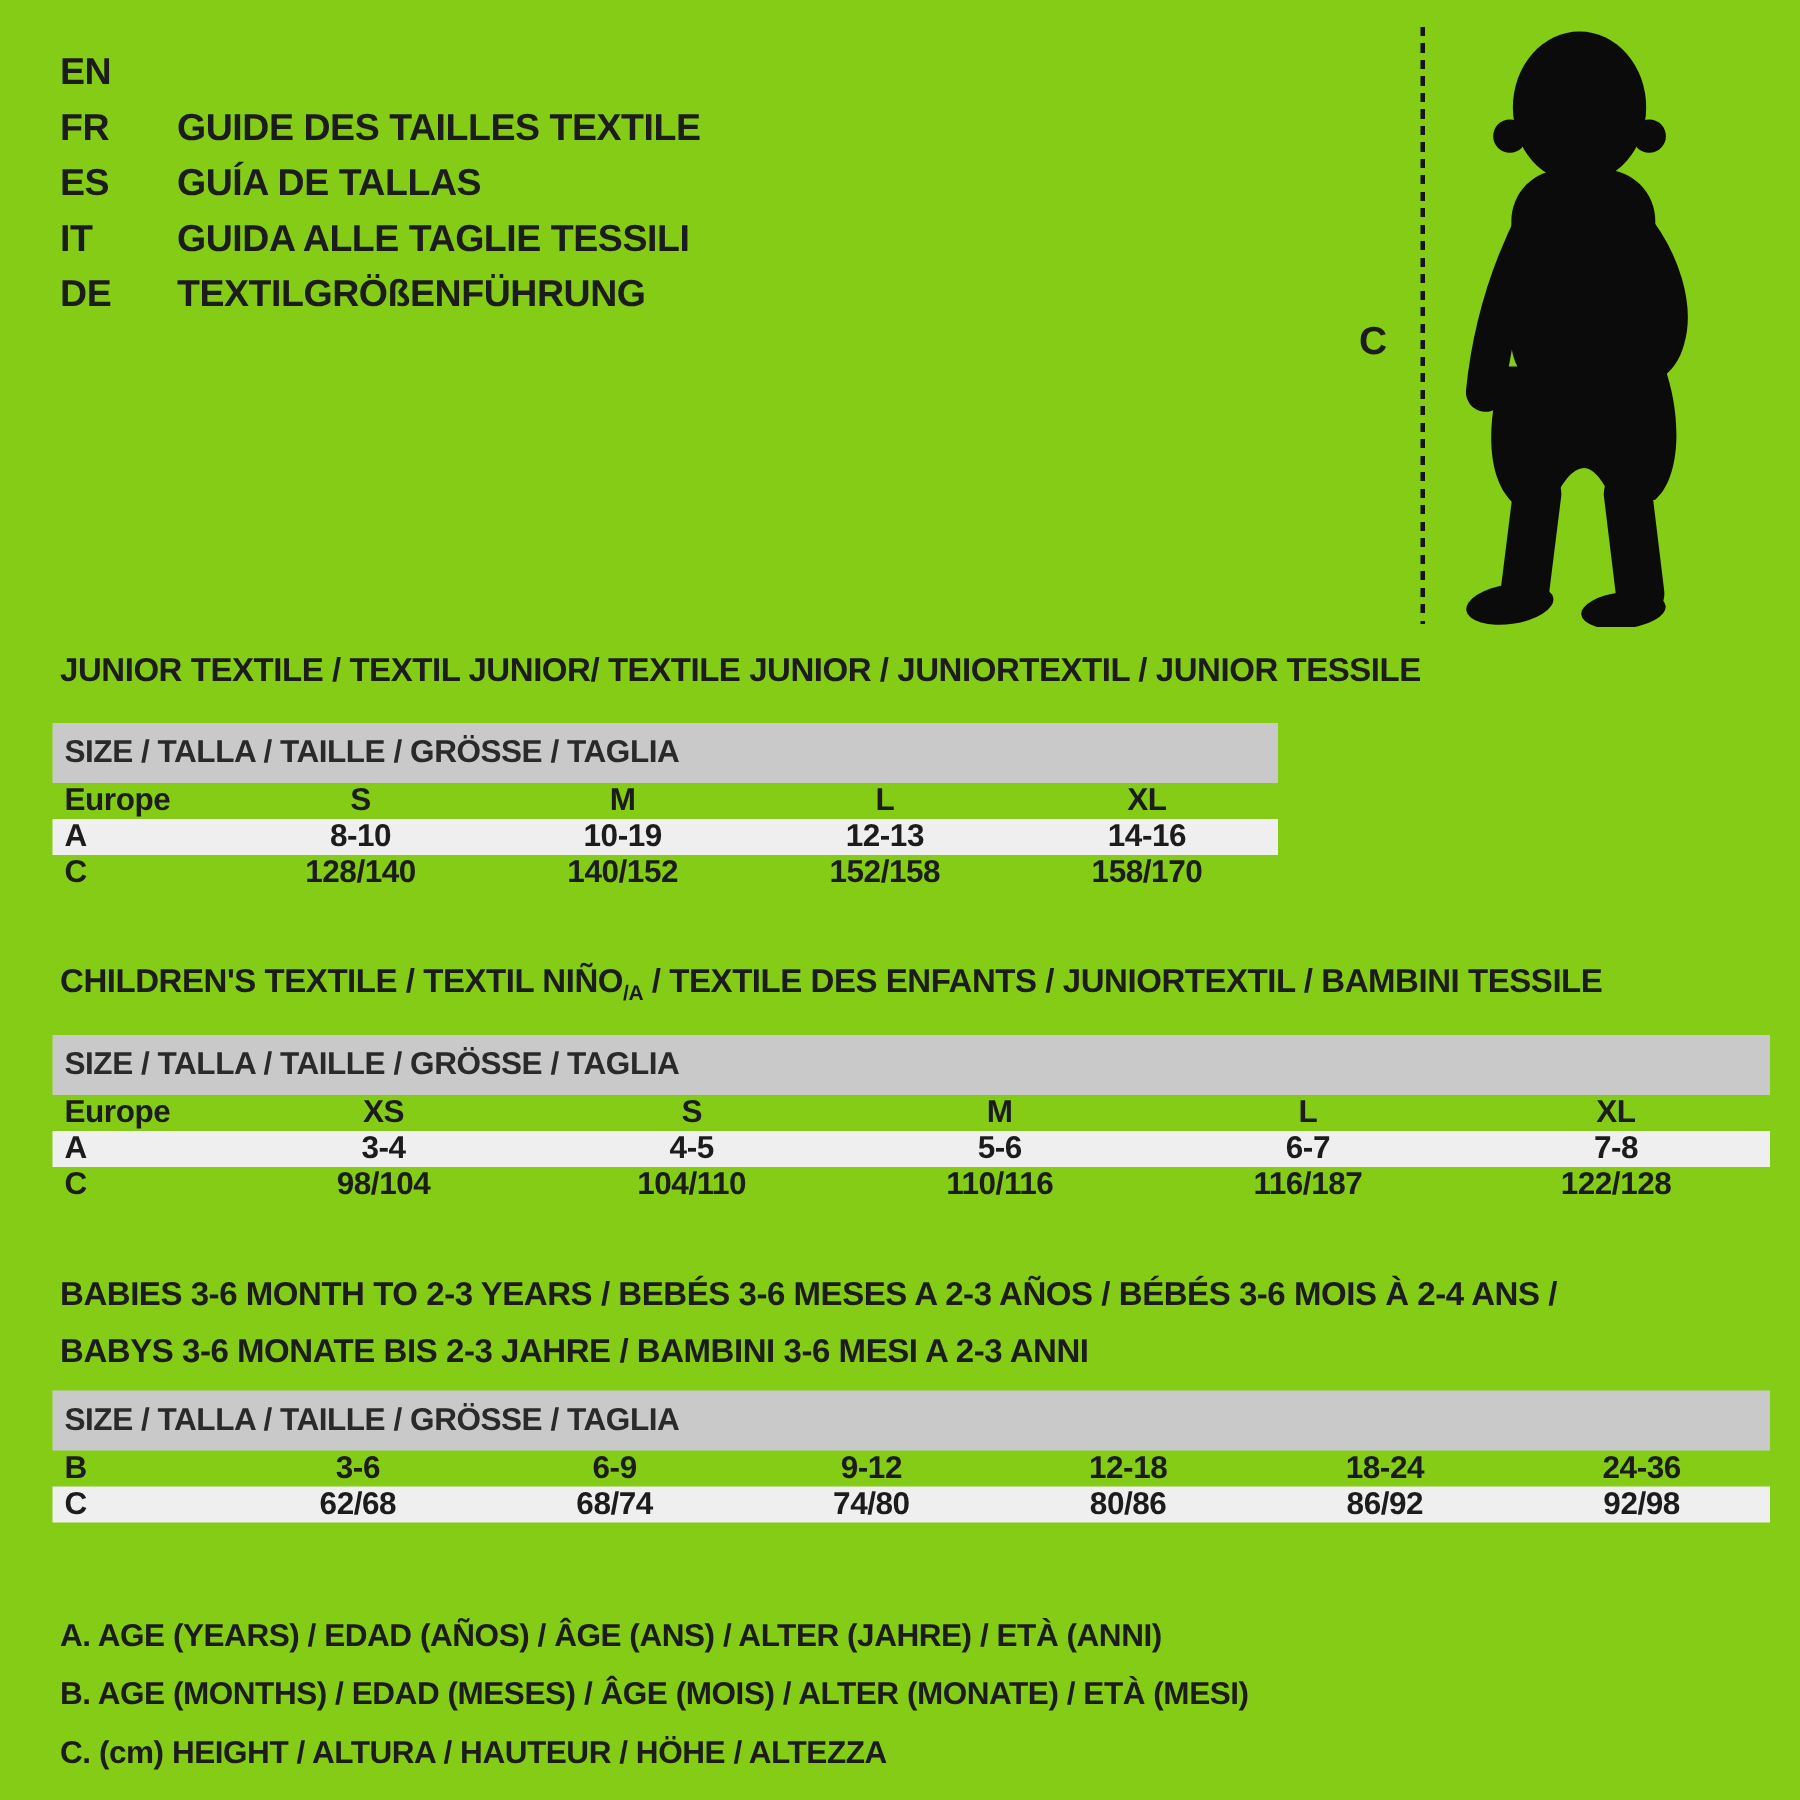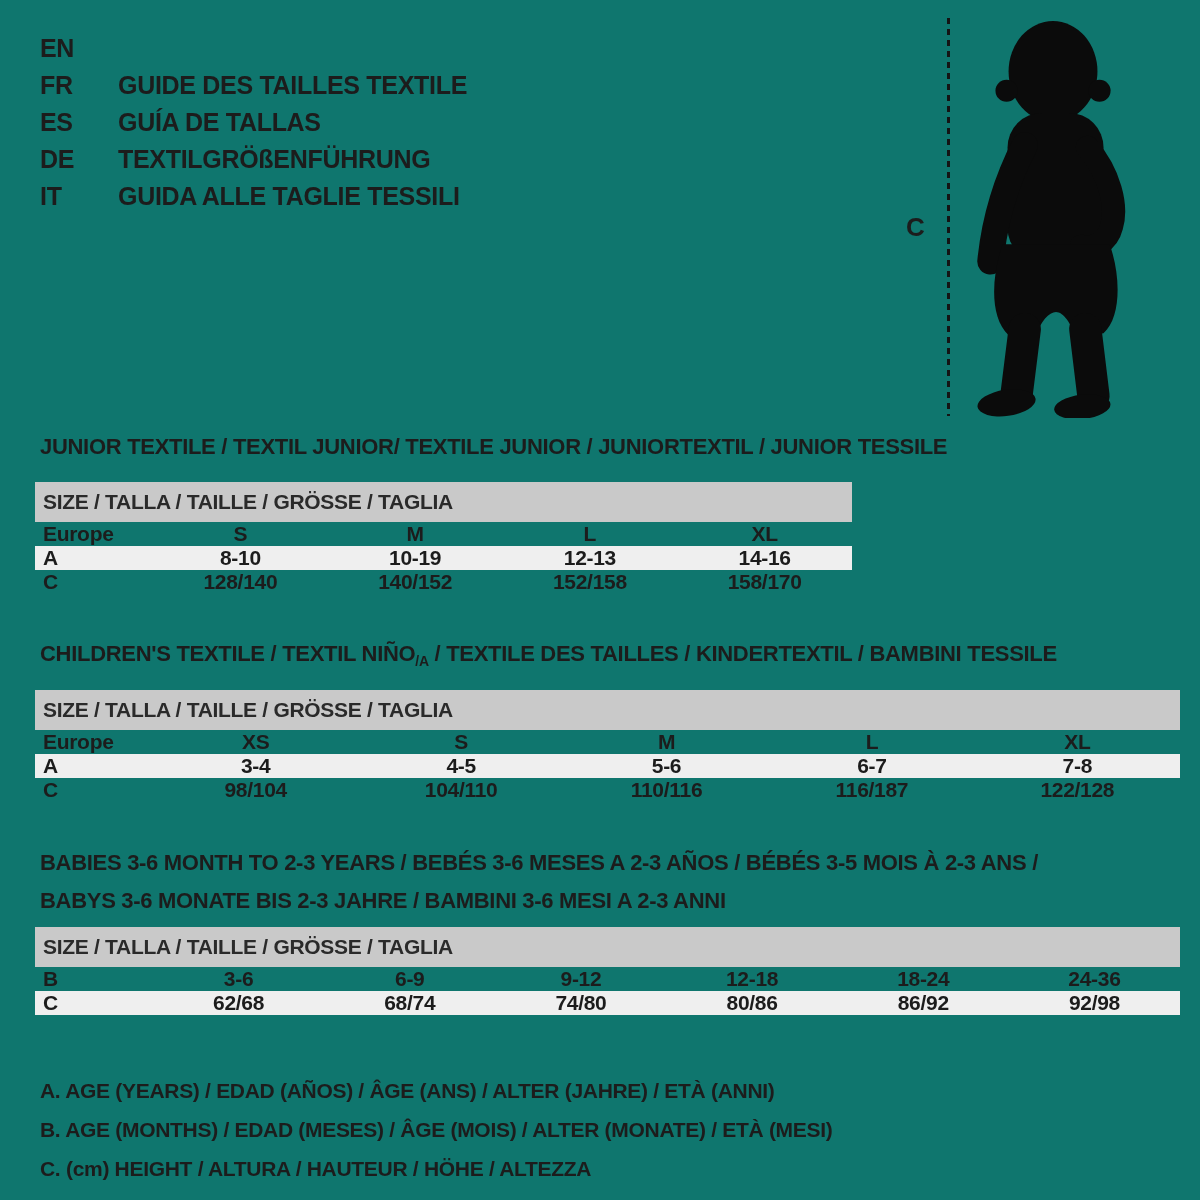--- a/index.html
+++ b/index.html
@@ -1,21 +1,21 @@
 <!DOCTYPE html>
 <html><head>
 <meta charset="utf-8">
 <style>
   * { margin:0; padding:0; box-sizing:border-box; }
   html,body { background:#ffffff; }
   body { width:1200px; height:1200px; position:relative; overflow:hidden;
          font-family:"Liberation Sans","DejaVu Sans",sans-serif;
          color:#1c1c1c; font-weight:700; letter-spacing:-0.3px; }
 
-  .page { position:absolute; inset:0; background:#0f766e; }
+  .page { position:absolute; inset:0; background:#84cc16; }
 
   
   .lang-list { position:absolute; left:40px; top:30px; }
   .lang-row { display:flex; height:37px; align-items:center; font-size:25px; }
   .lang-code { width:78px; }
   .lang-title { }
 
   
   .measure-line { position:absolute; left:947px; top:18px; width:3px; height:398px;
                   background:repeating-linear-gradient(to bottom,#141414 0 6px,transparent 6px 11px); }
@@ -56,26 +56,26 @@
     </div>
     <div class="lang-row">
       <span class="lang-code">FR</span>
       <span class="lang-title">GUIDE DES TAILLES TEXTILE</span>
     </div>
     <div class="lang-row">
       <span class="lang-code">ES</span>
       <span class="lang-title">GUÍA DE TALLAS</span>
     </div>
     <div class="lang-row">
+      <span class="lang-code">IT</span>
+      <span class="lang-title">GUIDA ALLE TAGLIE TESSILI</span>
+    </div>
+    <div class="lang-row">
       <span class="lang-code">DE</span>
       <span class="lang-title">TEXTILGRÖßENFÜHRUNG</span>
-    </div>
-    <div class="lang-row">
-      <span class="lang-code">IT</span>
-      <span class="lang-title">GUIDA ALLE TAGLIE TESSILI</span>
     </div>
   </div>
 
   <div class="measure-line"></div>
   <div class="measure-label">C</div>
   <svg class="figure-svg" viewBox="0 0 180 400" xmlns="http://www.w3.org/2000/svg">
     <g fill="#0b0b0b" stroke="#0b0b0b">
       <ellipse cx="92" cy="57" rx="44" ry="50" stroke="none"></ellipse>
       <circle cx="46" cy="76" r="11" stroke="none"></circle>
       <circle cx="138" cy="76" r="11" stroke="none"></circle>
@@ -110,21 +110,21 @@
     <div class="trow">
       <span class="lbl">C</span>
       <span class="cell">128/140</span>
       <span class="cell">140/152</span>
       <span class="cell">152/158</span>
       <span class="cell">158/170</span>
     </div>
   </div>
 
   <div class="sec-title" id="children-title">
-    <span>CHILDREN'S TEXTILE / TEXTIL NIÑO</span><sub>/A</sub><span> / TEXTILE DES TAILLES / KINDERTEXTIL / BAMBINI TESSILE</span>
+    <span>CHILDREN'S TEXTILE / TEXTIL NIÑO</span><sub>/A</sub><span> / TEXTILE DES ENFANTS / JUNIORTEXTIL / BAMBINI TESSILE</span>
   </div>
   <div class="size-table" id="children-table">
     <div class="band">SIZE / TALLA / TAILLE / GRÖSSE / TAGLIA</div>
     <div class="trow">
       <span class="lbl">Europe</span>
       <span class="cell">XS</span>
       <span class="cell">S</span>
       <span class="cell">M</span>
       <span class="cell">L</span>
       <span class="cell">XL</span>
@@ -141,21 +141,21 @@
       <span class="lbl">C</span>
       <span class="cell">98/104</span>
       <span class="cell">104/110</span>
       <span class="cell">110/116</span>
       <span class="cell">116/187</span>
       <span class="cell">122/128</span>
     </div>
   </div>
 
   <div class="sec-title" id="babies-title">
-    <div>BABIES 3-6 MONTH TO 2-3 YEARS / BEBÉS 3-6 MESES A 2-3 AÑOS / BÉBÉS 3-5 MOIS À 2-3 ANS /</div>
+    <div>BABIES 3-6 MONTH TO 2-3 YEARS / BEBÉS 3-6 MESES A 2-3 AÑOS / BÉBÉS 3-6 MOIS À 2-4 ANS /</div>
     <div>BABYS 3-6 MONATE BIS 2-3 JAHRE / BAMBINI 3-6 MESI A 2-3 ANNI</div>
   </div>
   <div class="size-table" id="babies-table">
     <div class="band">SIZE / TALLA / TAILLE / GRÖSSE / TAGLIA</div>
     <div class="trow">
       <span class="lbl">B</span>
       <span class="cell">3-6</span>
       <span class="cell">6-9</span>
       <span class="cell">9-12</span>
       <span class="cell">12-18</span>

